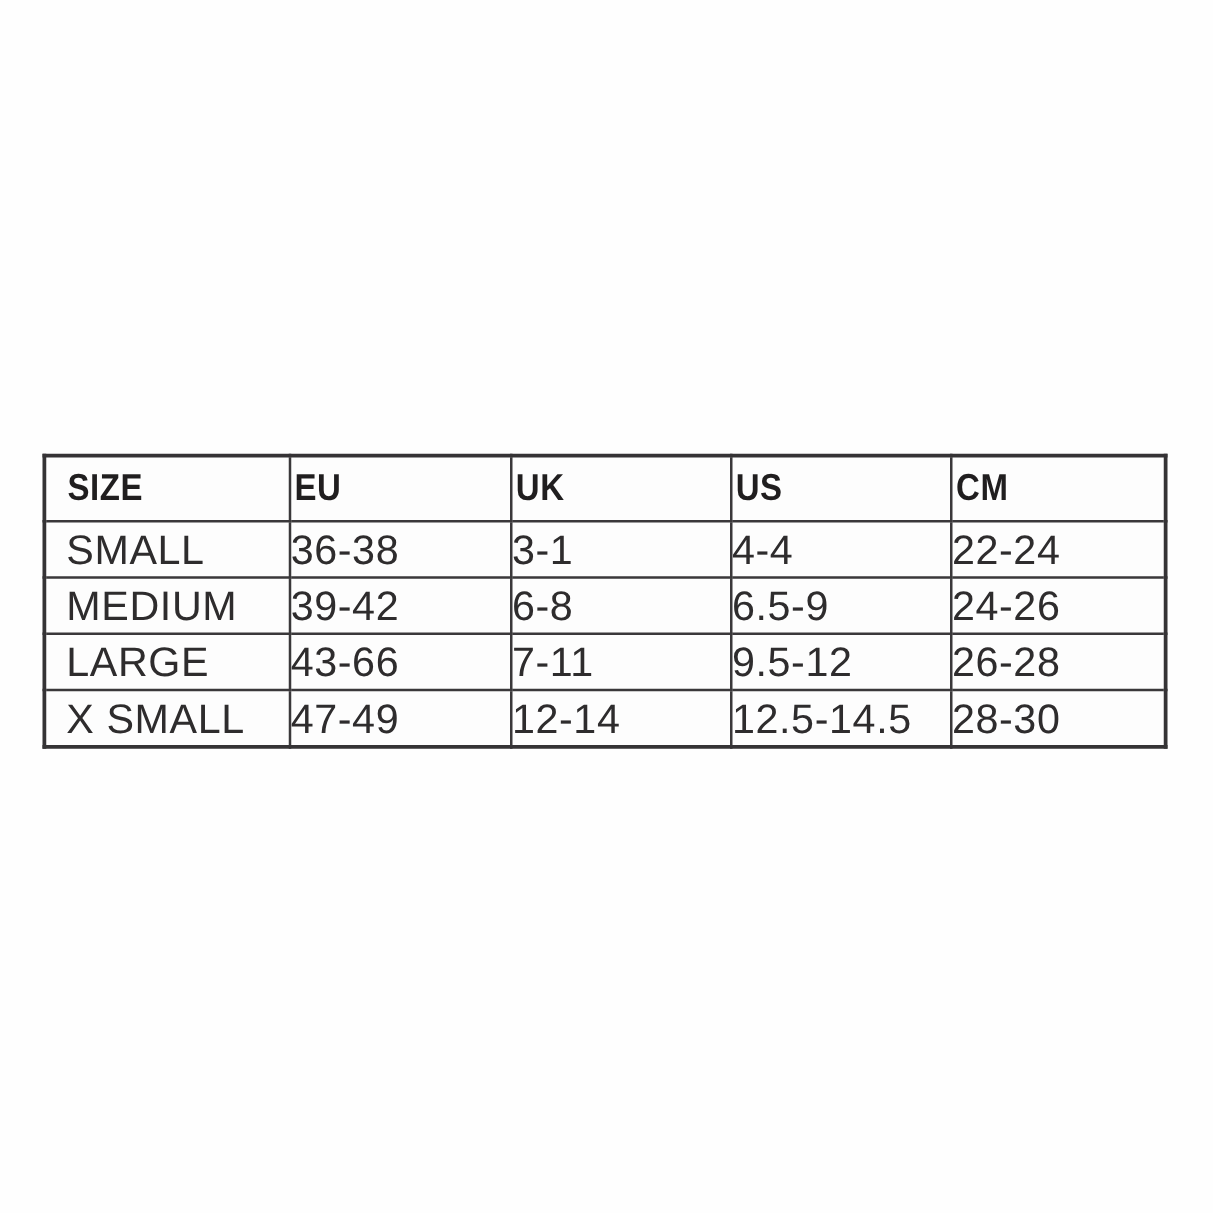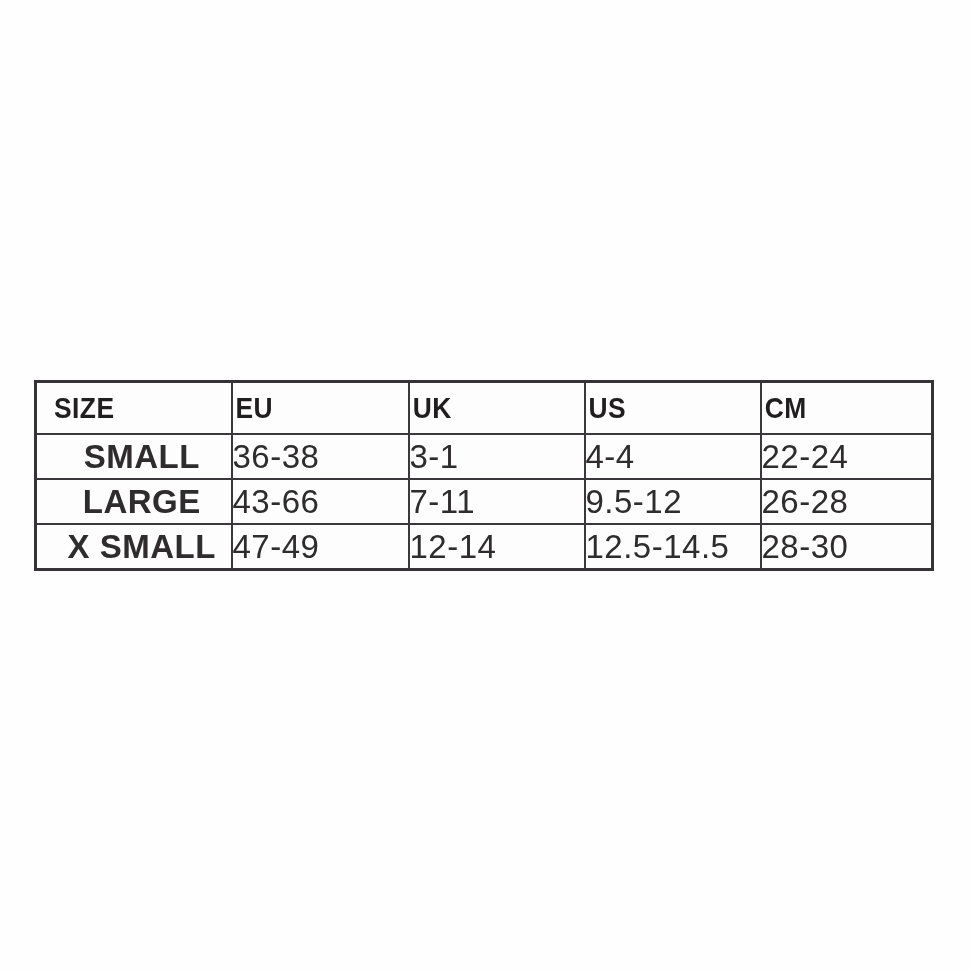--- a/index.html
+++ b/index.html
@@ -12,21 +12,21 @@
     overflow: hidden;
   }
   .page {
     position: relative;
     width: 970px;
     height: 970px;
   }
   table.size-chart {
     position: absolute;
     left: 34px;
-    top: 380px;
+    top: 363px;
     border-collapse: collapse;
     table-layout: fixed;
     width: 897px;
     border: 3px solid #353335;
     background: #fdfdfd;
   }
   table.size-chart th,
   table.size-chart td {
     border: 2px solid #3a383a;
     padding: 0;
@@ -66,23 +66,22 @@
   table.size-chart tbody td {
     height: 43px;
     font-size: 33px;
     font-weight: 400;
     color: #2e2c2d;
     text-align: left;
     vertical-align: middle;
     letter-spacing: 0.5px;
   }
   table.size-chart tbody td.col-size {
-    text-align: center;
+    text-align: left;
     padding-left: 16px;
-    font-weight: bold;
   }
 </style>
 </head>
 <body>
 
 <div class="page">
   <table class="size-chart">
     <colgroup>
       <col class="c-size">
       <col class="c-eu">
@@ -101,20 +100,27 @@
     </thead>
     <tbody>
       <tr>
         <td class="col-size">SMALL</td>
         <td>36-38</td>
         <td>3-1</td>
         <td>4-4</td>
         <td>22-24</td>
       </tr>
       <tr>
+        <td class="col-size">MEDIUM</td>
+        <td>39-42</td>
+        <td>6-8</td>
+        <td>6.5-9</td>
+        <td>24-26</td>
+      </tr>
+      <tr>
         <td class="col-size">LARGE</td>
         <td>43-66</td>
         <td>7-11</td>
         <td>9.5-12</td>
         <td>26-28</td>
       </tr>
       <tr>
         <td class="col-size">X SMALL</td>
         <td>47-49</td>
         <td>12-14</td>

